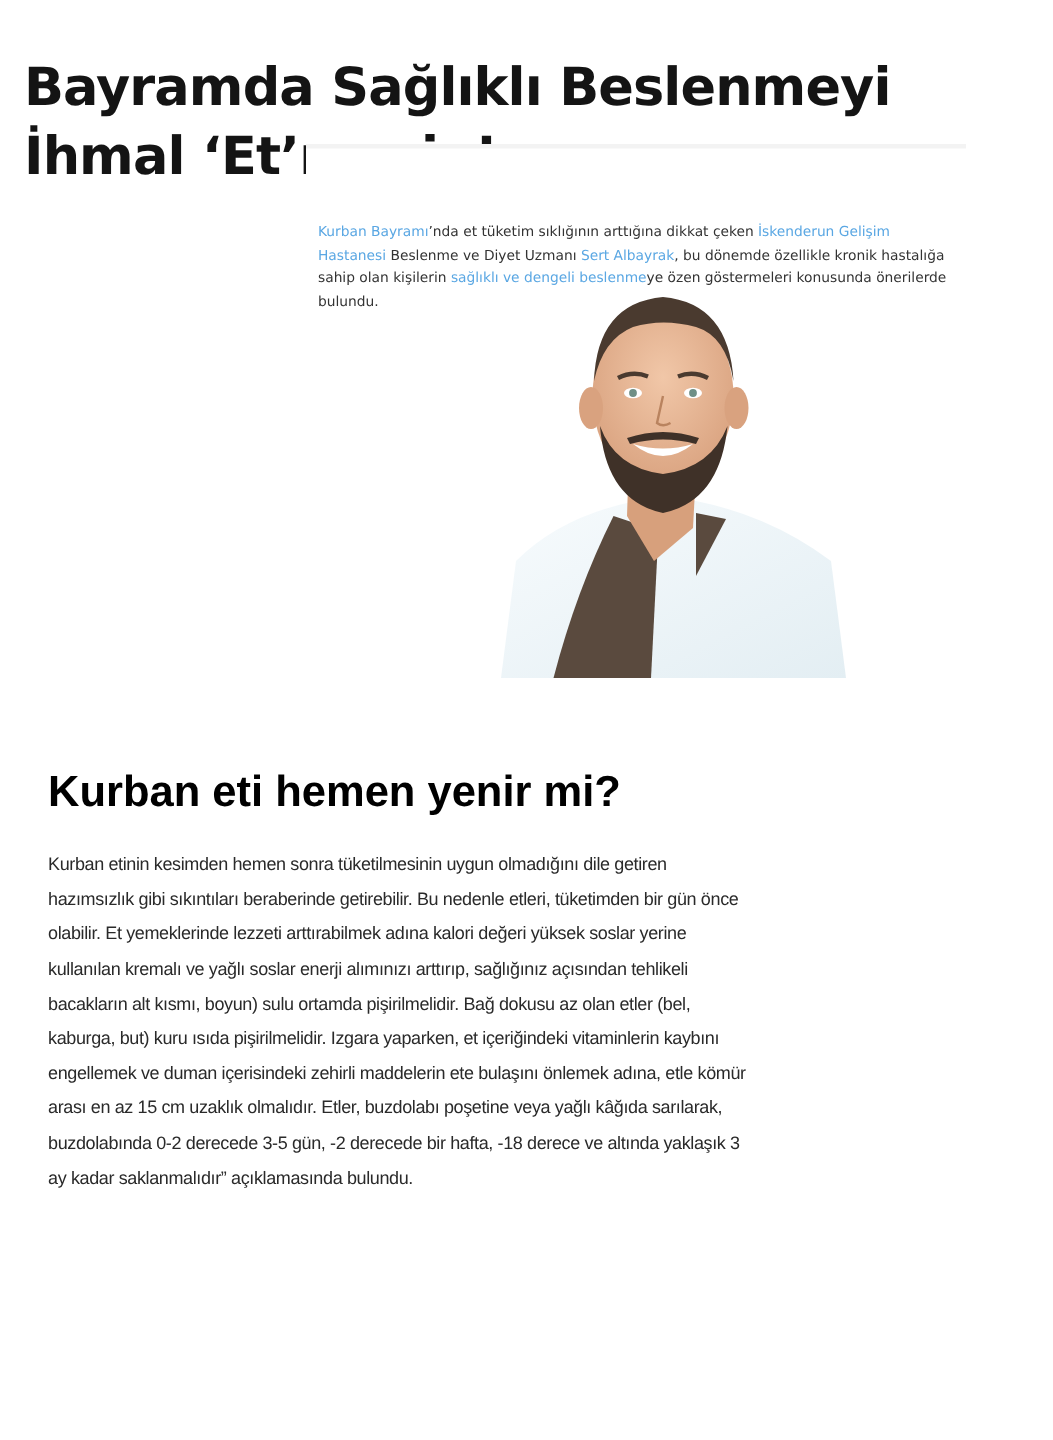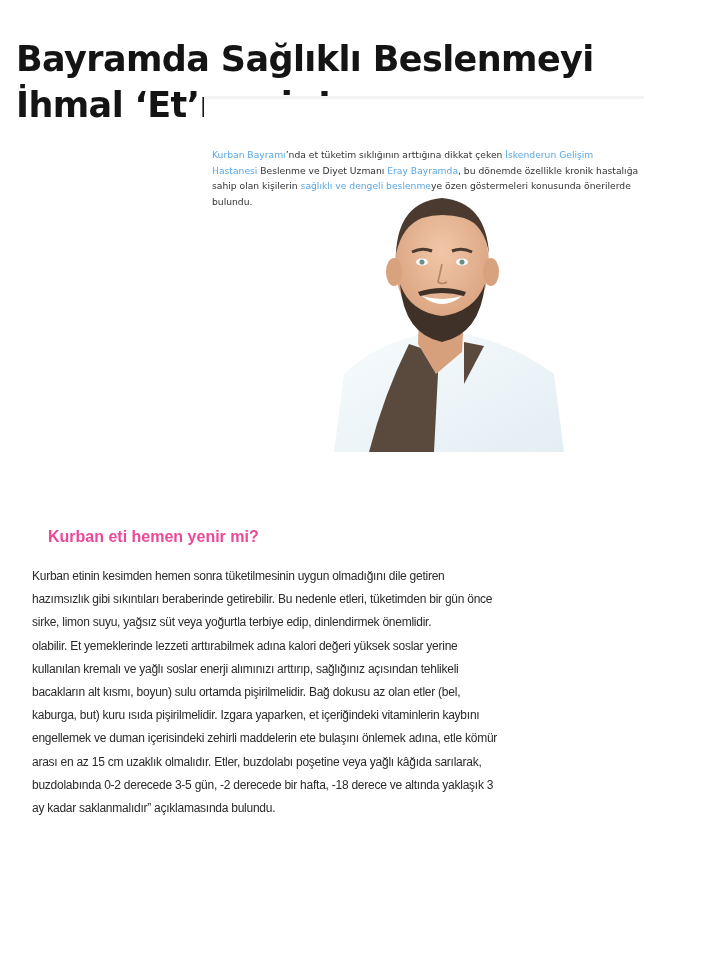--- a/index.html
+++ b/index.html
@@ -19,41 +19,41 @@
   .figure .topline { position: absolute; left: 0; top: 0; width: 440px; height: 3px; background: #f3f3f3; }
   .figure .intro {
     position: absolute; left: 8px; top: 11px; width: 430px;
     font-family: "DejaVu Sans", sans-serif; font-size: 9.2px; line-height: 15.5px; color: #333; margin-top: 40px;
   }
   .figure .intro a { color: #5aa7e3; text-decoration: none; }
 
   .photo { position: absolute; left: 110px; top: 88px; width: 260px; height: 268px; }
 
   .section-heading {
-    position: absolute; left: 32px; top: 512px; margin: 16px;
-    font-family: "Liberation Sans", sans-serif; font-weight: 700; font-size: 16px; color: #ec4899;
+    position: absolute; left: 32px; top: 512px; margin: 0;
+    font-family: "Liberation Sans", sans-serif; font-weight: 700; font-size: 29px; color: #000000;
   }
 
   .body-text {
     position: absolute; left: 32px; top: 565px; width: 640px; margin: 0;
     font-family: Liberation Sans, sans-serif; font-size: 12px; line-height: 23.2px; color: #2a2a2a;
     letter-spacing: -0.25px;
   }
   .body-text .line { display: block; white-space: nowrap; }
 </style>
 </head>
 <body>
 
 <h1 class="title">Bayramda Sağlıklı Beslenmeyi İhmal ‘Et’meyin!</h1>
 
 <div class="figure">
   <div class="topline"></div>
   <div class="intro">
     <a href="#">Kurban Bayramı</a><span>’nda et tüketim sıklığının arttığına dikkat çeken </span><a href="#">İskenderun Gelişim</a><br>
-    <a href="#">Hastanesi</a><span> Beslenme ve Diyet Uzmanı </span><a href="#">Eray Bayramda</a><span>, bu dönemde özellikle kronik hastalığa</span><br>
+    <a href="#">Hastanesi</a><span> Beslenme ve Diyet Uzmanı </span><a href="#">Sert Albayrak</a><span>, bu dönemde özellikle kronik hastalığa</span><br>
     <span>sahip olan kişilerin </span><a href="#">sağlıklı ve dengeli beslenme</a><span>ye özen göstermeleri konusunda önerilerde</span><br>
     <span>bulundu.</span>
   </div>
 
   <div class="photo" aria-label="Beslenme ve Diyet Uzmanı Eray Albayrak portresi">
     <svg width="260" height="268" viewBox="0 0 260 268" xmlns="http://www.w3.org/2000/svg">
       <defs>
         <radialGradient id="skin" cx="50%" cy="40%" r="60%">
           <stop offset="0%" stop-color="#f1c7a8"></stop>
           <stop offset="100%" stop-color="#d9a27f"></stop>
@@ -93,21 +93,20 @@
       <path d="M128 80 L124 98 Q128 101 133 98" stroke="#b9835f" stroke-width="1.6" fill="none"></path>
     </svg>
   </div>
 </div>
 
 <h2 class="section-heading">Kurban eti hemen yenir mi?</h2>
 
 <p class="body-text">
   <span class="line">Kurban etinin kesimden hemen sonra tüketilmesinin uygun olmadığını dile getiren</span>
   <span class="line">hazımsızlık gibi sıkıntıları beraberinde getirebilir. Bu nedenle etleri, tüketimden bir gün önce</span>
-  <span class="line">sirke, limon suyu, yağsız süt veya yoğurtla terbiye edip, dinlendirmek önemlidir.</span>
   <span class="line">olabilir. Et yemeklerinde lezzeti arttırabilmek adına kalori değeri yüksek soslar yerine</span>
   <span class="line">kullanılan kremalı ve yağlı soslar enerji alımınızı arttırıp, sağlığınız açısından tehlikeli</span>
   <span class="line">bacakların alt kısmı, boyun) sulu ortamda pişirilmelidir. Bağ dokusu az olan etler (bel,</span>
   <span class="line">kaburga, but) kuru ısıda pişirilmelidir. Izgara yaparken, et içeriğindeki vitaminlerin kaybını</span>
   <span class="line">engellemek ve duman içerisindeki zehirli maddelerin ete bulaşını önlemek adına, etle kömür</span>
   <span class="line">arası en az 15 cm uzaklık olmalıdır. Etler, buzdolabı poşetine veya yağlı kâğıda sarılarak,</span>
   <span class="line">buzdolabında 0-2 derecede 3-5 gün, -2 derecede bir hafta, -18 derece ve altında yaklaşık 3</span>
   <span class="line">ay kadar saklanmalıdır” açıklamasında bulundu.</span>
 </p>
 

